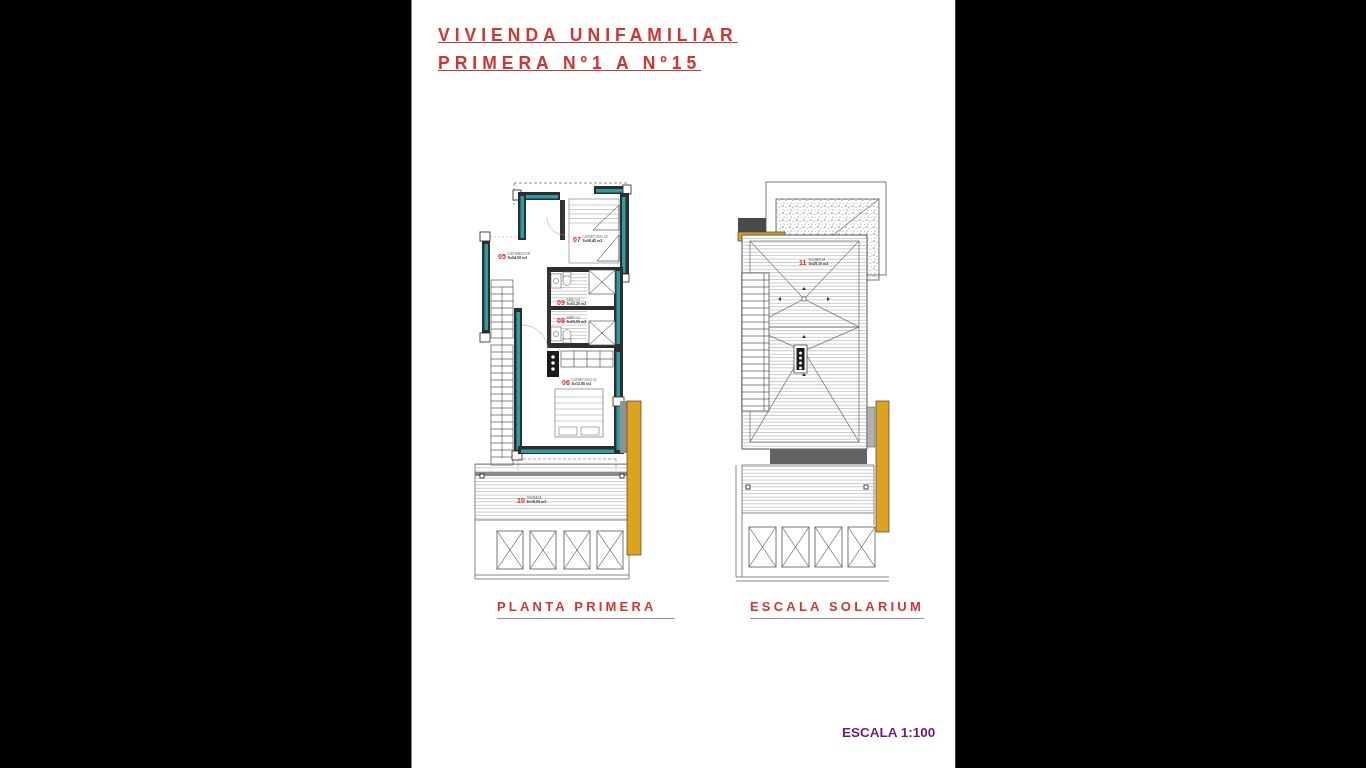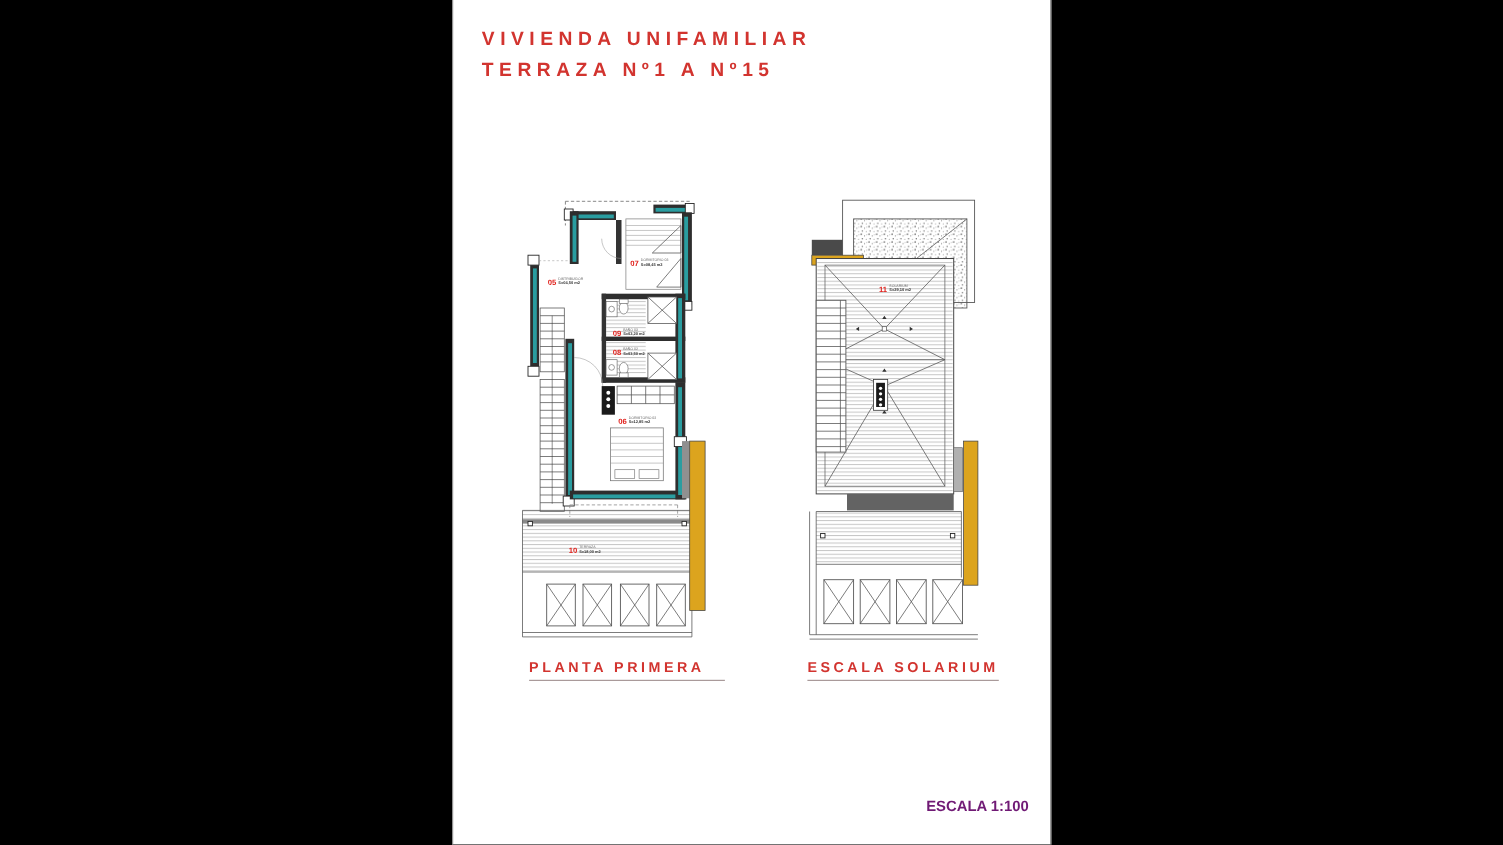--- a/index.html
+++ b/index.html
@@ -1,24 +1,24 @@
 <!DOCTYPE html>
 <html><head>
 <meta charset="utf-8">
 <style>
   html,body{margin:0;padding:0;background:#000;}
   .stage{position:relative;width:1366px;height:768px;background:#000;overflow:hidden;
          font-family:"Liberation Sans",sans-serif;}
   .paper{position:absolute;left:411px;top:0;width:543px;height:768px;background:#fff;
          border-left:1px solid #8a8a8a;border-right:1px solid #3a3a3a;}
   .title-block{position:absolute;left:26px;top:22px;color:#d2342f;font-weight:bold;
-               font-size:17.5px;letter-spacing:5px;line-height:27.5px;white-space:nowrap;}
+               font-size:17.5px;letter-spacing:5px;line-height:27.5px;white-space:nowrap;text-decoration:underline;}
   .plan-title{position:absolute;top:599px;color:#d2342f;font-weight:bold;font-size:13px;
               letter-spacing:3.2px;white-space:nowrap;padding-bottom:4px;
-              border-bottom:1.5px solid #a09090;}
+              border-bottom:1.5px solid #a09090;margin-left:16px;}
   .plan-title.primera{left:69px;width:178px;}
   .plan-title.solarium{left:322px;width:174px;}
   .scale-label{position:absolute;left:430px;top:725px;color:#701a75;font-weight:bold;
                font-size:13.5px;white-space:nowrap;}
   svg{position:absolute;}
   #plan-primera{left:49px;top:175px;}
   #plan-solarium{left:314px;top:177px;}
   .room-num{font-family:"Liberation Sans",sans-serif;font-size:7px;font-weight:bold;fill:#e1211c;}
   .room-name{font-family:"Liberation Sans",sans-serif;font-size:3.2px;fill:#666;}
   .room-area{font-family:"Liberation Sans",sans-serif;font-size:3.6px;font-weight:bold;fill:#333;}
@@ -30,21 +30,21 @@
   .gold{fill:#dca41e;stroke:#444;stroke-width:0.7;}
 </style>
 </head>
 <body>
 
 <div class="stage">
   <div class="paper">
 
     <div class="title-block">
       <div>VIVIENDA UNIFAMILIAR</div>
-      <div>TERRAZA Nº1 A Nº15</div>
+      <div>PRIMERA Nº1 A Nº15</div>
     </div>
 
     <svg id="plan-primera" width="202" height="420" viewBox="0 0 202 420">
       <defs>
         <pattern id="hl1" width="10" height="3.4" patternUnits="userSpaceOnUse">
           <path d="M0,0.5 H10" stroke="#9b9b9b" stroke-width="0.55"></path>
         </pattern>
       </defs>
 
       <g>

